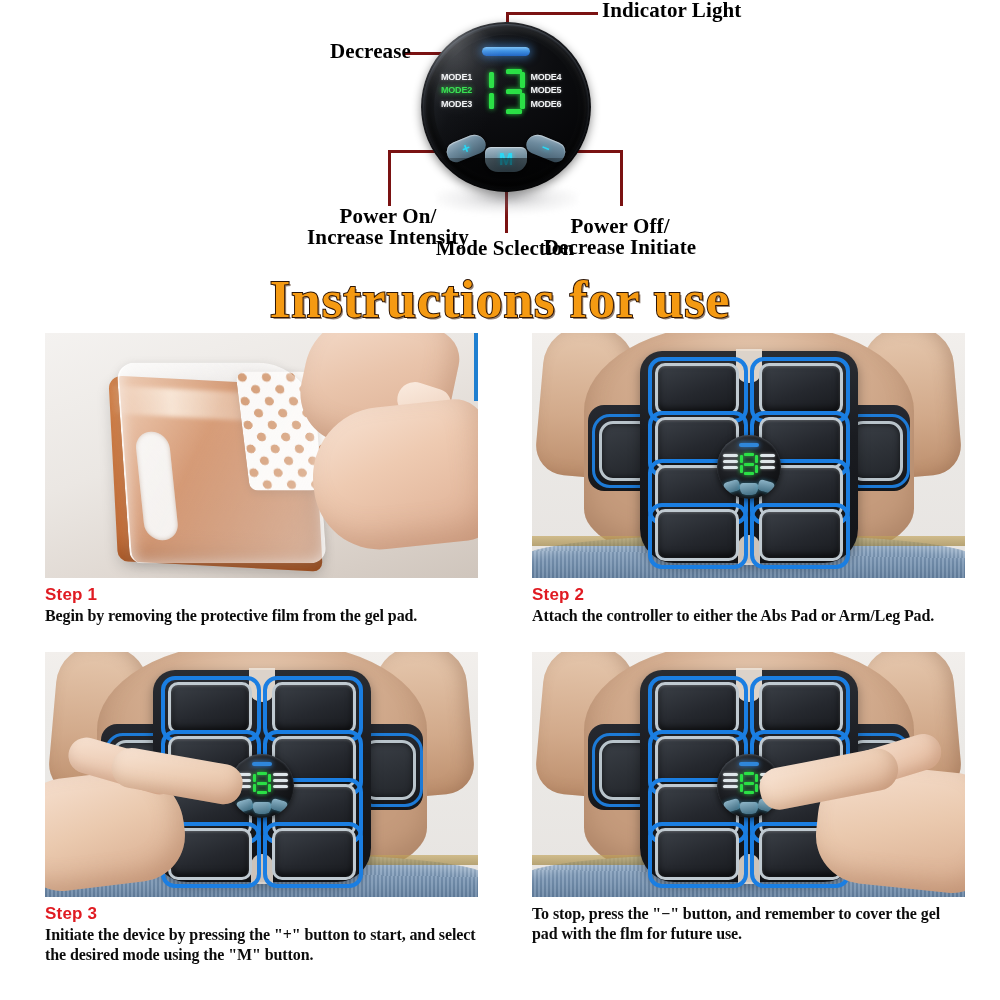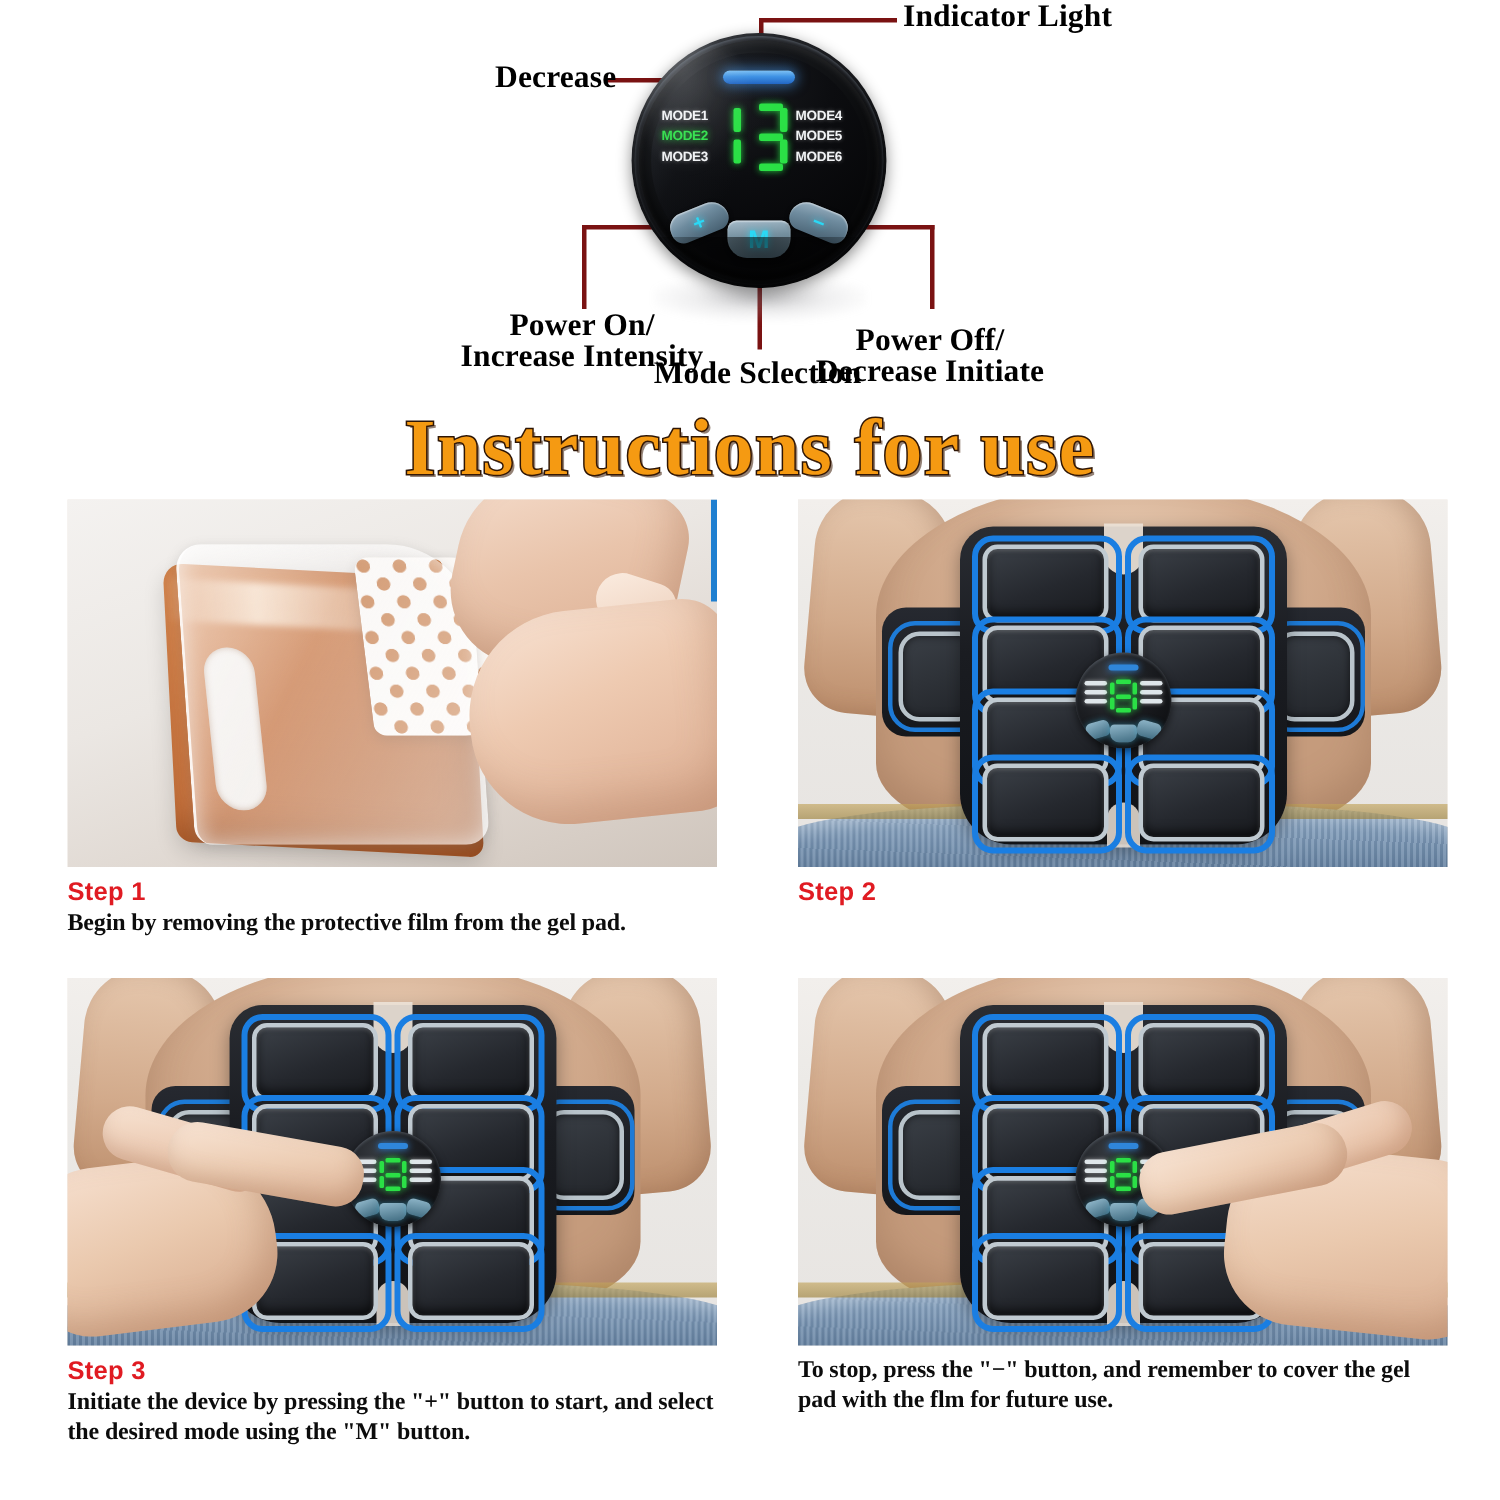--- a/index.html
+++ b/index.html
@@ -538,20 +538,21 @@
               <div class="cseg vt" style="right:0;top:12px;height:8px;"></div>
             </div>
             <div class="cbtn l"></div>
             <div class="cbtn m"></div>
             <div class="cbtn r"></div>
           </div>
         </div>
       </div>
       <div class="steptxt">
         <div class="steplabel">Step 2</div>
+        <div class="stepbody">Attach the controller to either the Abs Pad or Arm/Leg Pad.</div>
       </div>
     </div>
 
     <div class="cell c3">
       <div class="photo">
         <div class="torso">
           <div class="arm left"></div>
           <div class="arm right"></div>
           <div class="body"></div>
           <div class="absline" style="left:190px;top:26px;width:6px;height:40px;"></div>

